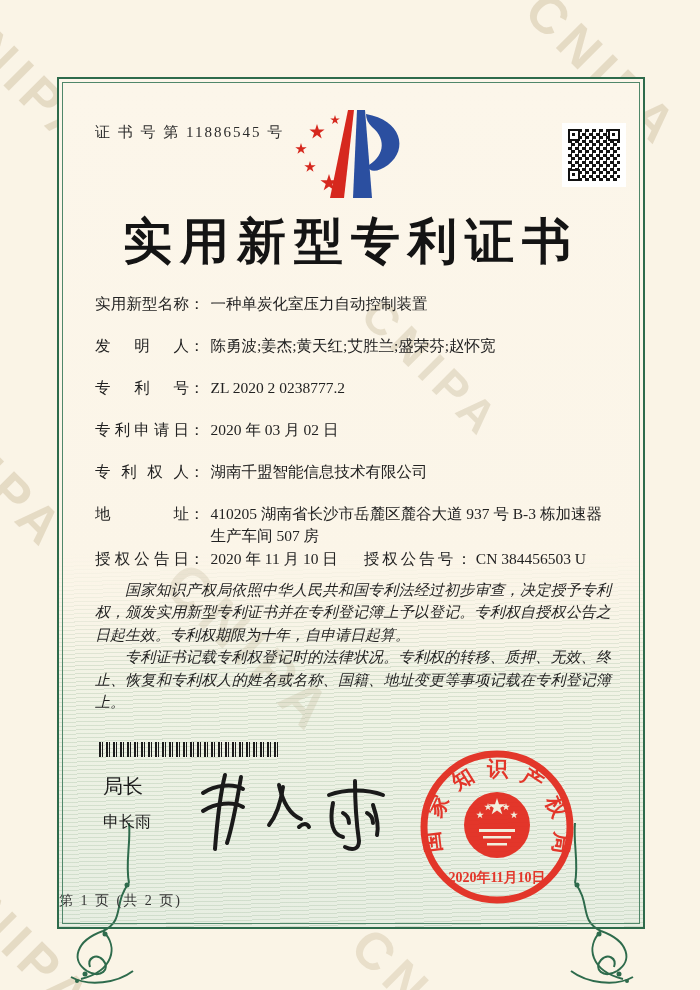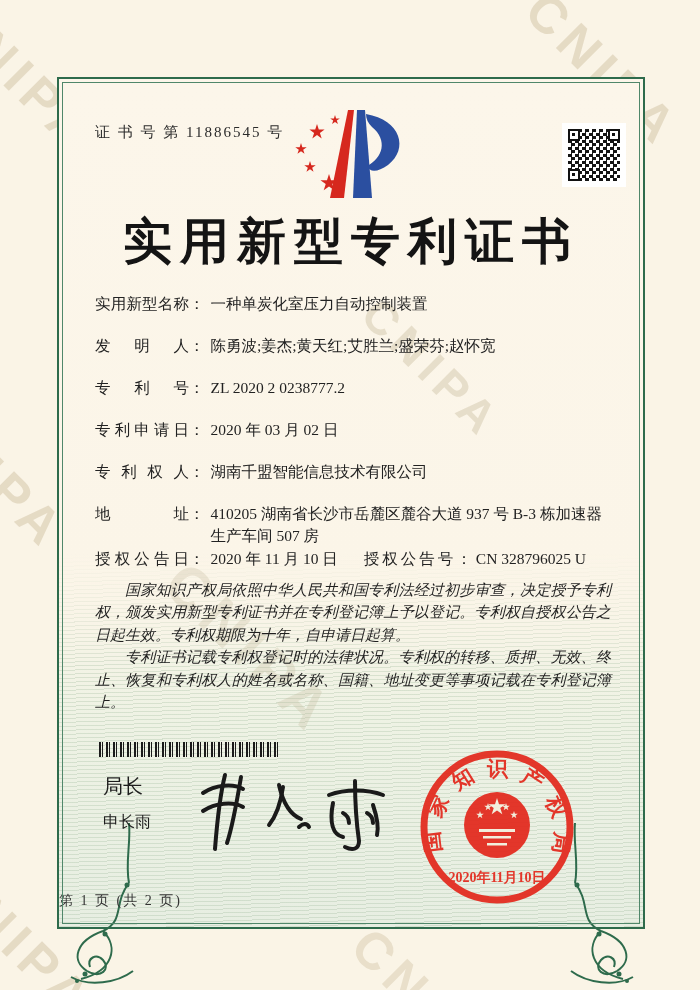--- a/index.html
+++ b/index.html
@@ -193,21 +193,21 @@
           <span class="colon">：</span>
         <span class="fvalue">410205 湖南省长沙市岳麓区麓谷大道 937 号 B-3 栋加速器生产车间 507 房</span>
       </div>
       <div class="grow">
         <span class="flabel">授权公告日</span>
           <span class="colon">：</span>
         <span style="padding-left:6px;">2020 年 11 月 10 日</span>
         <span class="pair2">
           <span style="letter-spacing:3px;">授权公告号</span>
             <span class="colon">：</span>
-          <span style="padding-left:4px;">CN 328796025 U</span>
+          <span style="padding-left:4px;">CN 384456503 U</span>
         </span>
       </div>
     </div>
 
     <div class="paras">
       <p>国家知识产权局依照中华人民共和国专利法经过初步审查，决定授予专利权，颁发实用新型专利证书并在专利登记簿上予以登记。专利权自授权公告之日起生效。专利权期限为十年，自申请日起算。</p>
       <p>专利证书记载专利权登记时的法律状况。专利权的转移、质押、无效、终止、恢复和专利权人的姓名或名称、国籍、地址变更等事项记载在专利登记簿上。</p>
     </div>
 
     <div class="barcode"></div>

